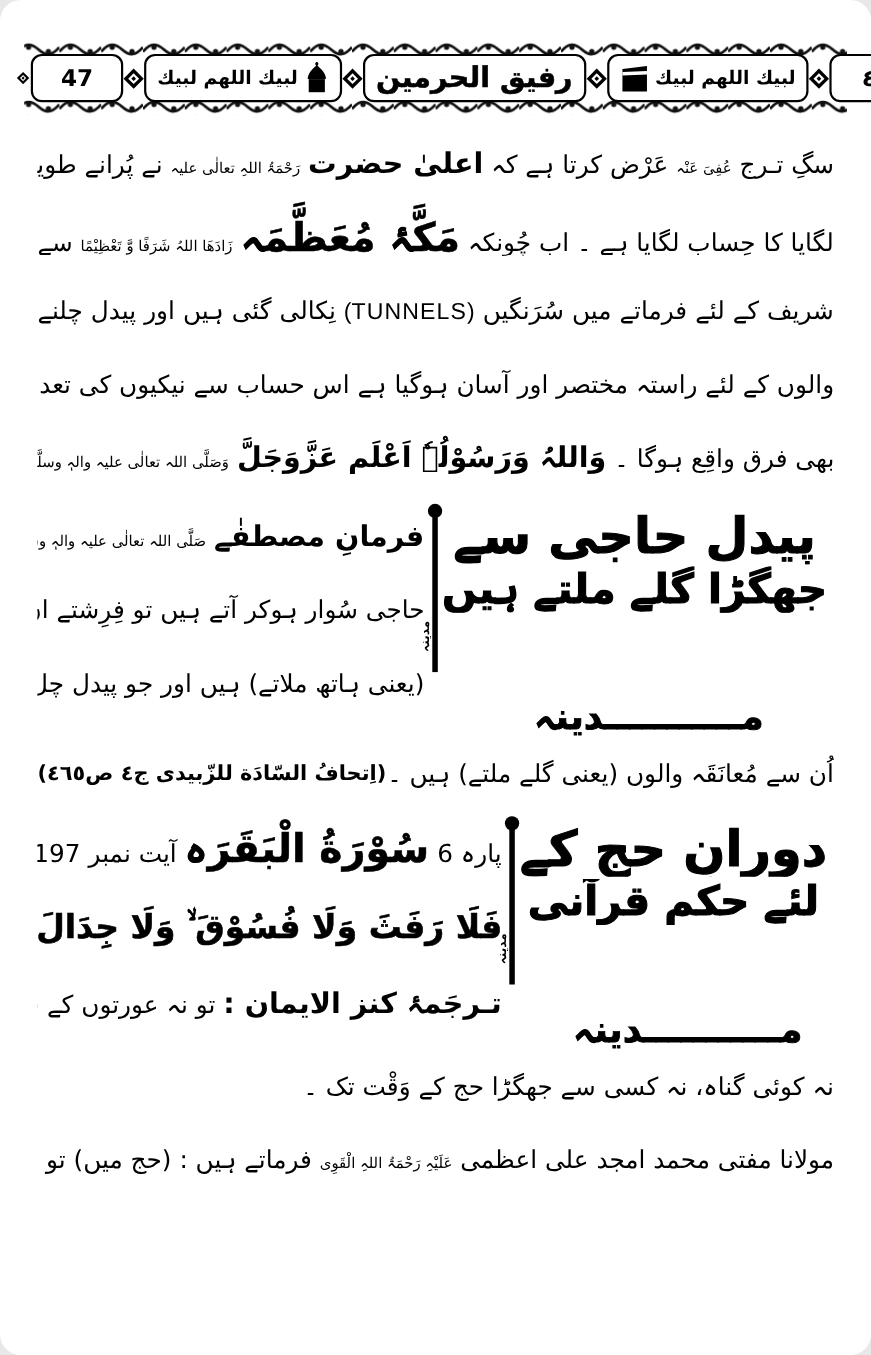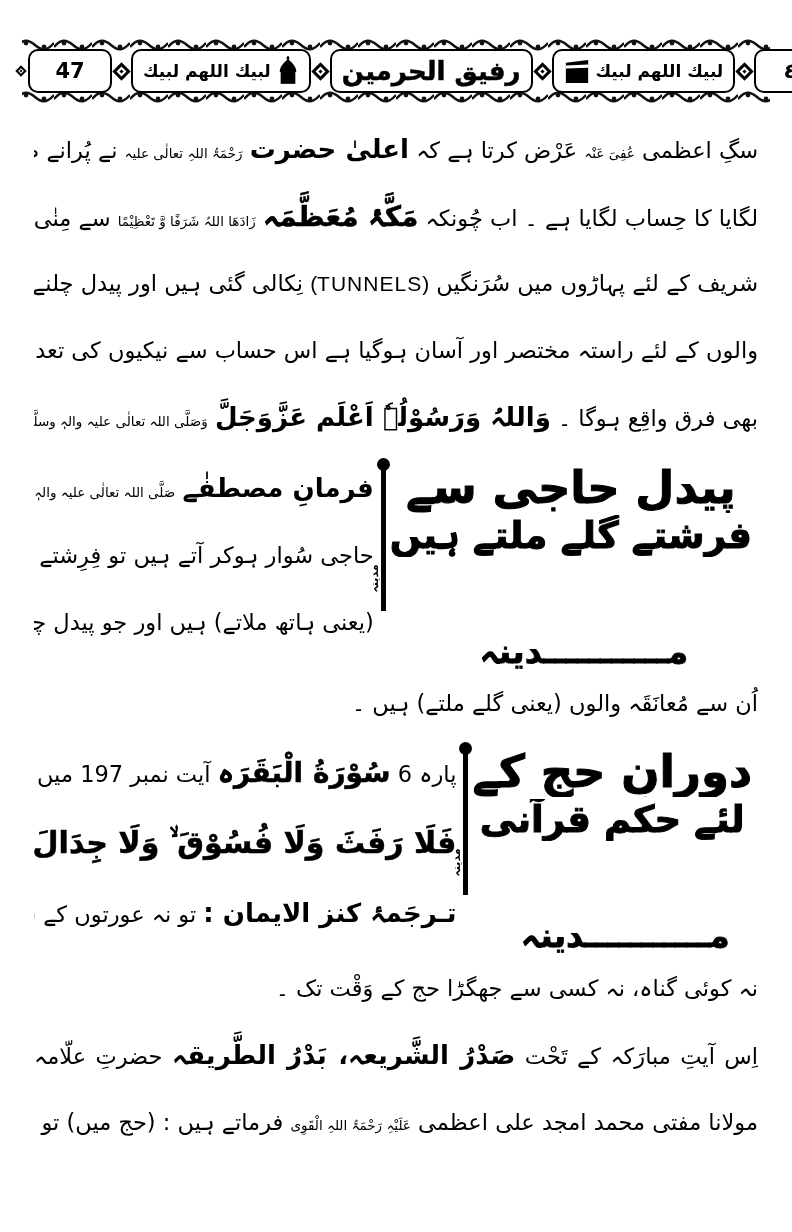--- a/index.html
+++ b/index.html
@@ -2,20 +2,21 @@
 <html lang="ur" dir="rtl"><head>
 <meta charset="utf-8">
 <style>
   * { margin:0; padding:0; box-sizing:border-box; }
   html,body { background:#e8e8e8; }
   .page {
     position:relative; width:792px; height:1232px; margin:0 auto;
     background:#ffffff; color:#000; overflow:hidden;
     direction:rtl;
     font-family:"DejaVu Sans", sans-serif;
+    border-radius:19px;
   }
   
   .band { position:relative; height:66px; margin:38px 16px 0; direction:ltr; }
   .band-orn { position:absolute; left:0; top:0; width:100%; height:100%; }
   .band-row {
     position:absolute; inset:0; display:flex; align-items:center;
     justify-content:space-between; gap:3px; padding:0 1px;
   }
   .hbox {
     background:#fff; border:2.5px solid #000; border-radius:10px; height:44px;
@@ -34,21 +35,21 @@
   .hicon { flex:none; display:block; }
   
   .content { padding:0 34px; margin-top:12px; }
   .ln {
     font-size:22.5px; line-height:67px; height:67px;
     white-space:nowrap; overflow:hidden;
     text-align:justify; text-align-last:justify;
   }
   .ln .sm { font-size:13.5px; }
   .ln .b  { font-weight:700; font-size:26px; }
-  .ln .bb { font-weight:700; font-size:28px; -webkit-text-stroke:.5px #000; }
+  .ln .bb { font-weight:700; font-size:36px; -webkit-text-stroke:.5px #000; }
   .ltr { direction:ltr; unicode-bidi:isolate; font-family:"Liberation Sans", sans-serif;
          font-size:21px; letter-spacing:1px; }
   .rline { text-align:center; text-align-last:right; }
   
   .section { display:flex; align-items:stretch; margin-top:4px; }
   .sec-body { flex:1 1 auto; min-width:0; }
   .sec-head { flex:0 0 286px; position:relative; padding:8px 6px 52px 16px; min-height:216px; }
   .sh-line { font-weight:700; text-align:center; line-height:1.12;
              -webkit-text-stroke:1px #000; white-space:nowrap; overflow:hidden; }
   .sh1 { font-size:45px; }
@@ -116,72 +117,73 @@
       <div class="hbox num">
         <span>٤٧</span>
       </div>
 
     </div>
   </header>
 
   <main class="content">
 
     <div class="ln">
-      <span>سگِ اعظمی</span>
+      <span>سگِ تـرج</span>
       <span class="sm">عُفِیَ عَنْہ</span>
       <span>عَرْض کرتا ہے کہ</span>
       <span class="b">اعلیٰ حضرت</span>
       <span class="sm">رَحْمَۃُ اللہِ تعالٰی علیہ</span>
       <span>نے پُرانے طویل</span>
     </div>
     <div class="ln">
       <span>لگایا کا حِساب لگایا ہے ۔ اب چُونکہ</span>
       <span class="bb">مَکَّۂ مُعَظَّمَہ</span>
       <span class="sm">زَادَهَا اللہُ شَرَفًا وَّ تَعْظِیْمًا</span>
       <span>سے مِنٰی</span>
     </div>
     <div class="ln">
-      <span>شریف کے لئے پہاڑوں میں سُرَنگیں</span>
+      <span>شریف کے لئے فرماتے میں سُرَنگیں</span>
       <span class="ltr">(TUNNELS)</span>
       <span>نِکالی گئی ہیں اور پیدل چلنے</span>
     </div>
     <div class="ln">
       <span>والوں کے لئے راستہ مختصر اور آسان ہوگیا ہے اس حساب سے نیکیوں کی تعداد میں</span>
     </div>
     <div class="ln">
       <span>بھی فرق واقِع ہوگا ۔</span>
       <span class="b">وَاللہُ وَرَسُوْلُہٗ اَعْلَم عَزَّوَجَلَّ</span>
       <span class="sm">وَصَلَّی اللہ تعالٰی علیہ والہٖ وسلَّم</span>
     </div>
 
     <section class="section">
       <aside class="sec-head">
         <span class="vrule"></span>
         <div class="sh-line sh1">پیدل حاجی سے</div>
-        <div class="sh-line sh2">فرشتے گلے ملتے ہیں</div>
+        <div class="sh-line sh2">جھگڑا گلے ملتے ہیں</div>
         <div class="madinah">مـــــــــــدینہ</div>
         <div class="madinah-side">مدینہ</div>
       </aside>
       <div class="sec-body">
         <div class="ln">
           <span class="b">فرمانِ مصطفٰے</span>
           <span class="sm">صَلَّی اللہ تعالٰی علیہ والہٖ وسلَّم</span>
           
         </div>
         <div class="ln">
           <span>حاجی سُوار ہوکر آتے ہیں تو فِرِشتے ان سے مُصافَحَہ کرتے</span>
         </div>
         <div class="ln">
           <span>(یعنی ہاتھ ملاتے) ہیں اور جو پیدل چل کر آتے ہیں فِرِشتے</span>
         </div>
       </div>
     </section>
 
     <div class="refline">
       <span class="sent">اُن سے مُعانَقَہ والوں (یعنی گلے ملتے) ہیں ۔</span>
+      <span class="ref">(اِتحافُ السّادَة للزّبیدی ج٤ ص٤٦٥)</span>
     </div>
 
     <section class="section">
       <aside class="sec-head">
         <span class="vrule"></span>
         <div class="sh-line sh1">دورانِ حج کے</div>
         <div class="sh-line sh2">لئے حکمِ قرآنی</div>
         <div class="madinah">مـــــــــــدینہ</div>
         <div class="madinah-side">مدینہ</div>
       </aside>
@@ -197,24 +199,19 @@
           <span>تو نہ عورتوں کے سامنے صُحبت کا تذکرہ ہو،</span>
         </div>
       </div>
     </section>
 
     <div class="ln rline">
       <span>نہ کوئی گناہ، نہ کسی سے جھگڑا حج کے وَقْت تک ۔</span>
     </div>
 
     <div class="ln">
-      <span>اِس آیتِ مبارَکہ کے تَحْت</span>
-      <span class="b">صَدْرُ الشَّریعہ، بَدْرُ الطَّریقہ</span>
-      <span>حضرتِ علّامہ</span>
-    </div>
-    <div class="ln">
       <span>مولانا مفتی محمد امجد علی اعظمی</span>
       <span class="sm">عَلَیْہِ رَحْمَۃُ اللہِ الْقَوِی</span>
       <span>فرماتے ہیں : (حج میں) تو ان باتوں</span>
     </div>
 
   </main>
 </div>
 
 </body></html>

